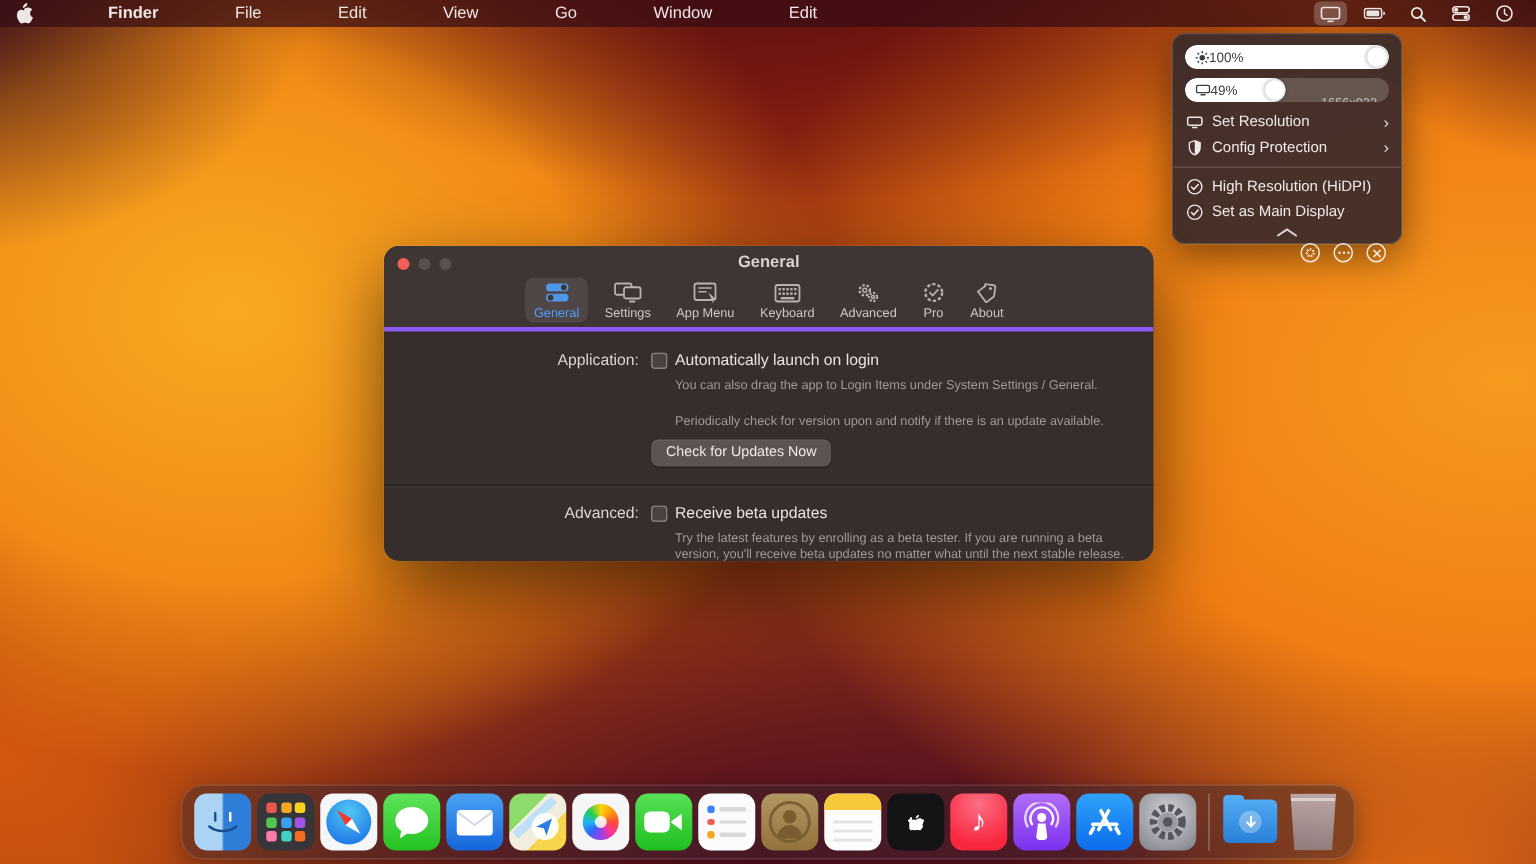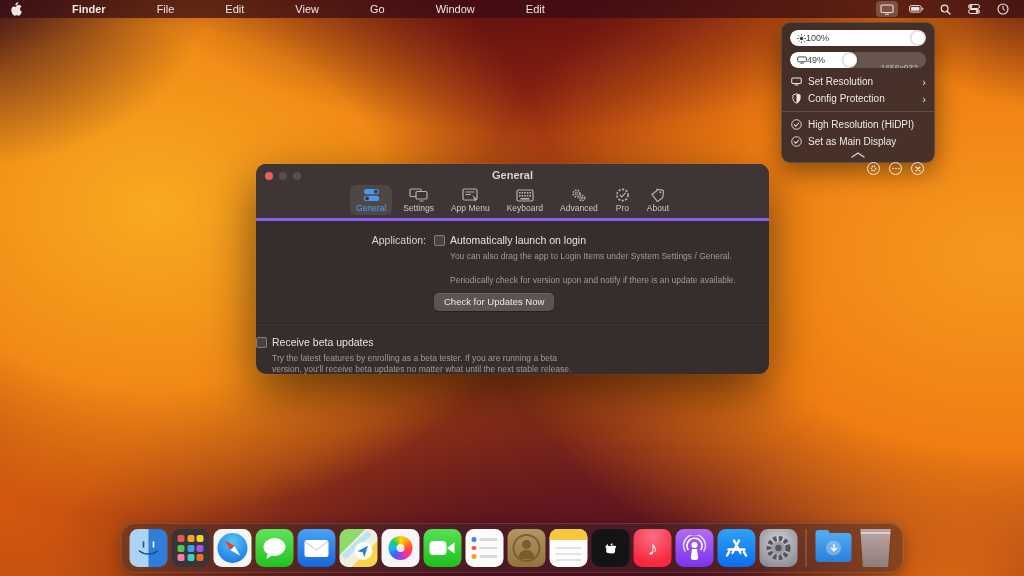--- a/index.html
+++ b/index.html
@@ -386,20 +386,21 @@
           <div class="help">You can also drag the app to Login Items under System Settings / General.</div>
           <div class="gap9"></div>
           <div class="help">Periodically check for version upon and notify if there is an update available.</div>
           <span class="pushbtn">Check for Updates Now</span>
         </div>
       </div>
 
       <div class="section-divider"></div>
 
       <div class="form-row">
+        <div class="row-label">Advanced:</div>
         <div class="row-body">
           <div class="check-line">
             <span class="checkbox"></span>
             <span class="check-label">Receive beta updates</span>
           </div>
           <div class="help wrap">Try the latest features by enrolling as a beta tester. If you are running a beta version, you'll receive beta updates no matter what until the next stable release.</div>
 
         </div>
       </div>
     </div>

